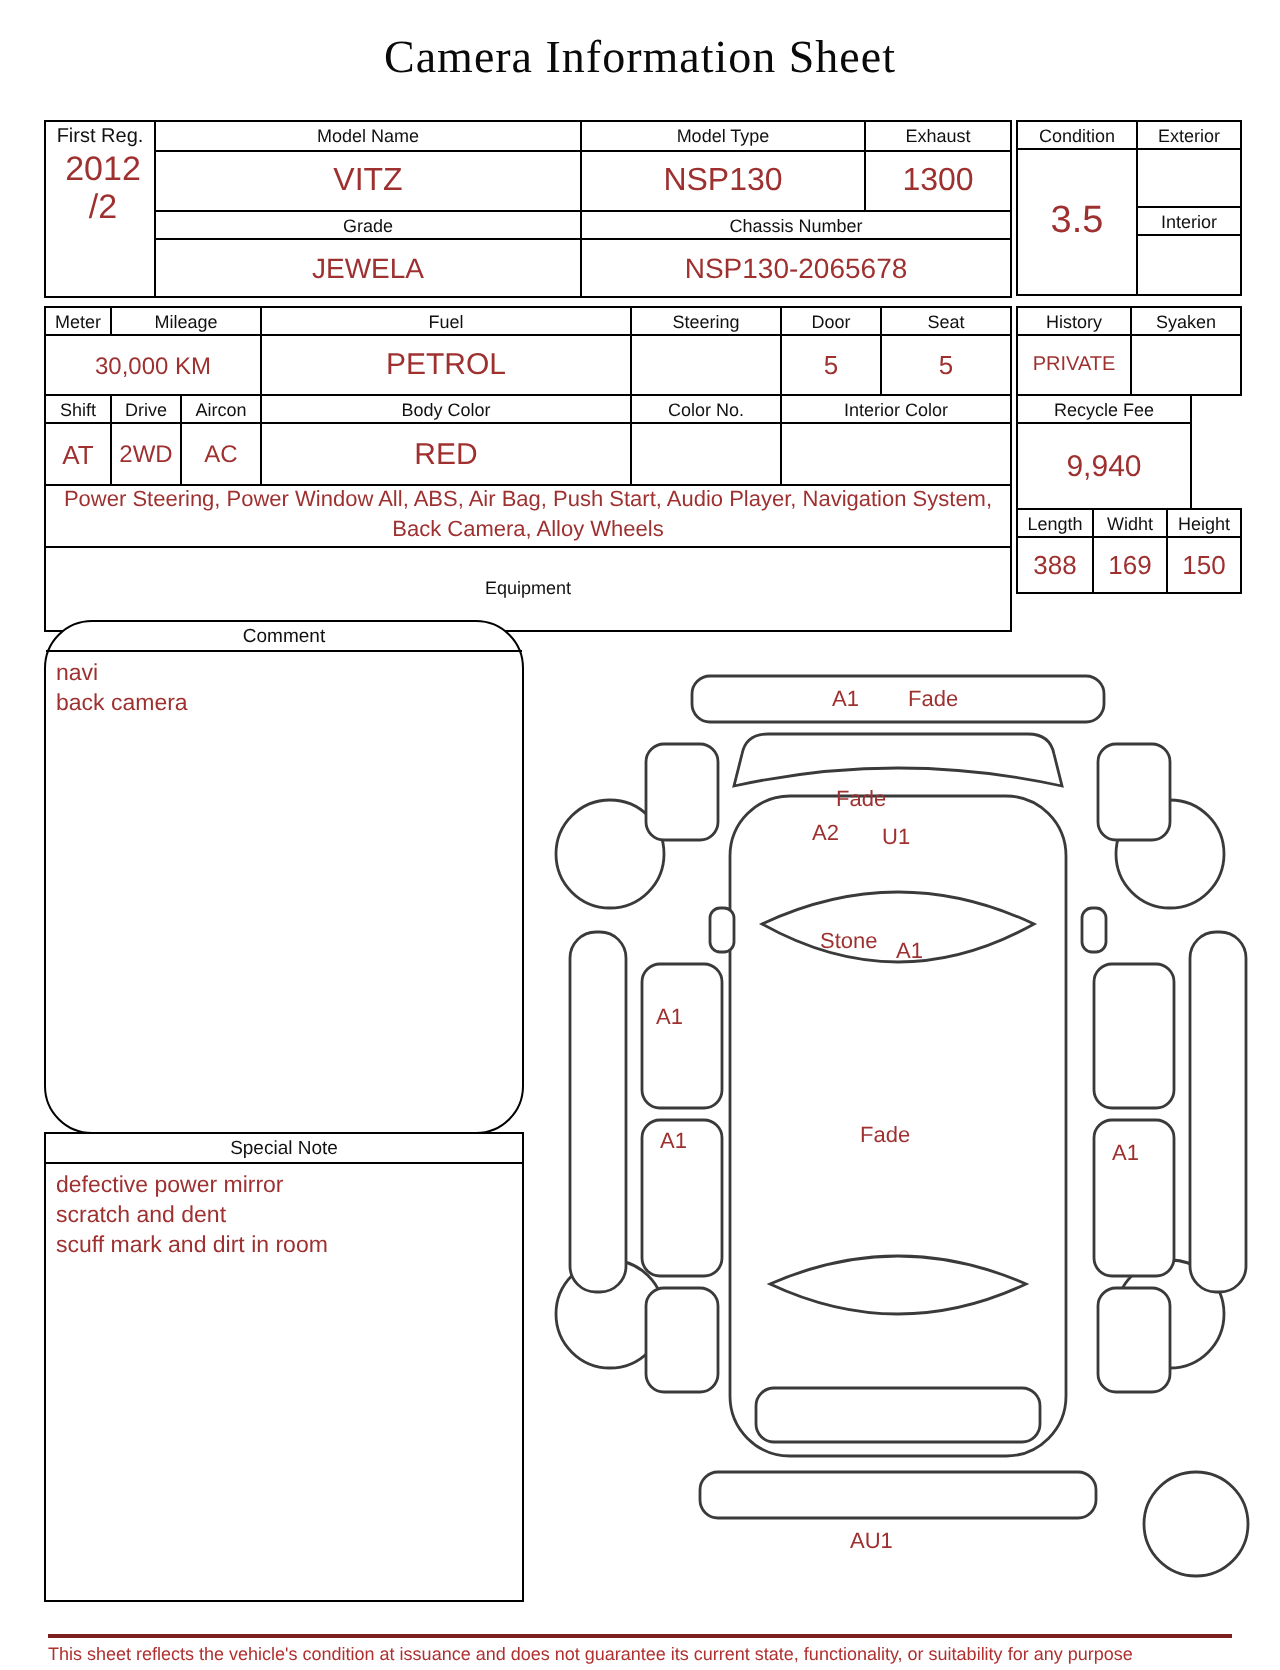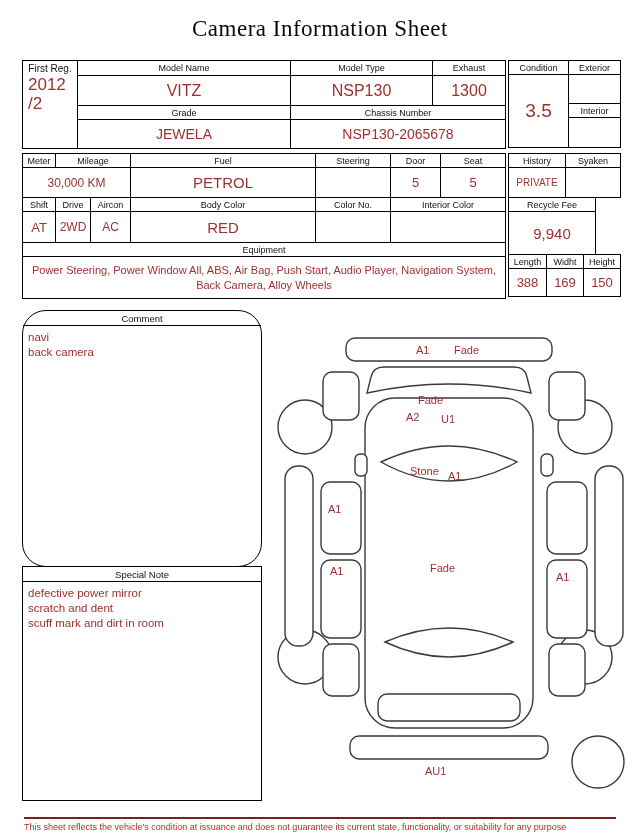--- a/index.html
+++ b/index.html
@@ -17,21 +17,21 @@
   td.val { color:var(--red); }
   .fs10{font-size:10px;} .fs12{font-size:12px;} .fs13{font-size:13px;} .fs14{font-size:14px;}
   .fs15{font-size:15px;} .fs16{font-size:16px;} .fs19{font-size:19px;}
   .preline { white-space:pre-line; }
 
   #t1l { left:22px; top:60px; width:483px; }
   #t1l tr:nth-child(1){height:15px;} #t1l tr:nth-child(2){height:30px;}
   #t1l tr:nth-child(3){height:14px;} #t1l tr:nth-child(4){height:29px;}
   .firstreg { vertical-align:top !important; }
   .firstreg .cell-lbl { font-size:10px; text-align:center; padding-top:2px; }
-  .firstreg .cell-val { font-size:17px; color:var(--red); text-align:left; padding:1px 0 0 3px; line-height:1.12; }
+  .firstreg .cell-val { font-size:17px; color:var(--red); text-align:center; padding:1px 0 0 3px; line-height:1.12; }
 
   #t1r { left:508px; top:60px; width:112px; }
   #t1r tr:nth-child(1){height:14px;} #t1r tr:nth-child(2){height:29px;}
   #t1r tr:nth-child(3){height:14px;} #t1r tr:nth-child(4){height:30px;}
 
   #t2l { left:22px; top:153px; width:483px; }
   #t2l tr:nth-child(1){height:14px;} #t2l tr:nth-child(2){height:30px;}
   #t2l tr:nth-child(3){height:14px;padding-left:20px;} #t2l tr:nth-child(4){height:31px;}
   #t2l tr:nth-child(5){height:14px;} #t2l tr:nth-child(6){height:42px;}
   td.equip { text-align:left; vertical-align:top; font-size:11px; line-height:1.35; padding:2px 4px; color:var(--red); }
@@ -164,24 +164,24 @@
       </tr>
       <tr>
         <td class="val fs13">AT</td>
         <td class="val fs12">2WD</td>
         <td class="val fs12">AC</td>
         <td class="val fs15">RED</td>
         <td class="val fs12"></td>
         <td class="val fs12" colspan="2"></td>
       </tr>
       <tr>
+        <td class="equip" colspan="7">Power Steering, Power Window  All, ABS, Air Bag, Push Start, Audio Player, Navigation System, Back Camera, Alloy Wheels</td>
+      </tr>
+      <tr>
         <td class="lbl" colspan="7">Equipment</td>
-      </tr>
-      <tr>
-        <td class="equip" colspan="7">Power Steering, Power Window  All, ABS, Air Bag, Push Start, Audio Player, Navigation System, Back Camera, Alloy Wheels</td>
       </tr>
     </tbody>
   </table>
 
   <div id="t2r">
     <table id="ta">
       <colgroup>
           <col style="width:57px">
           <col style="width:55px">
         </colgroup>

